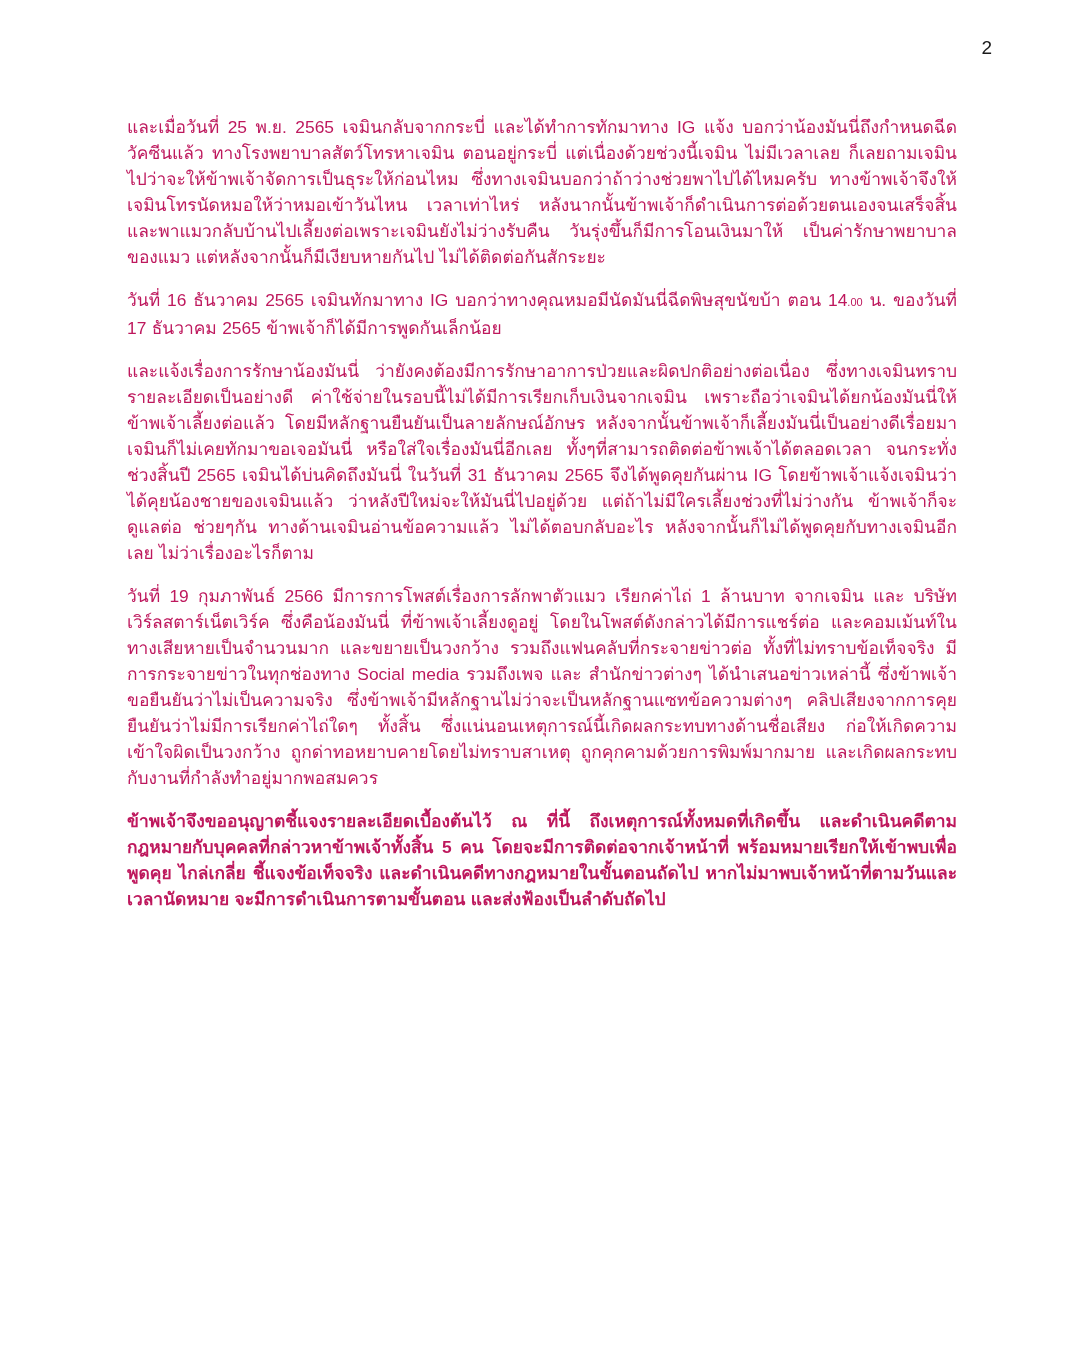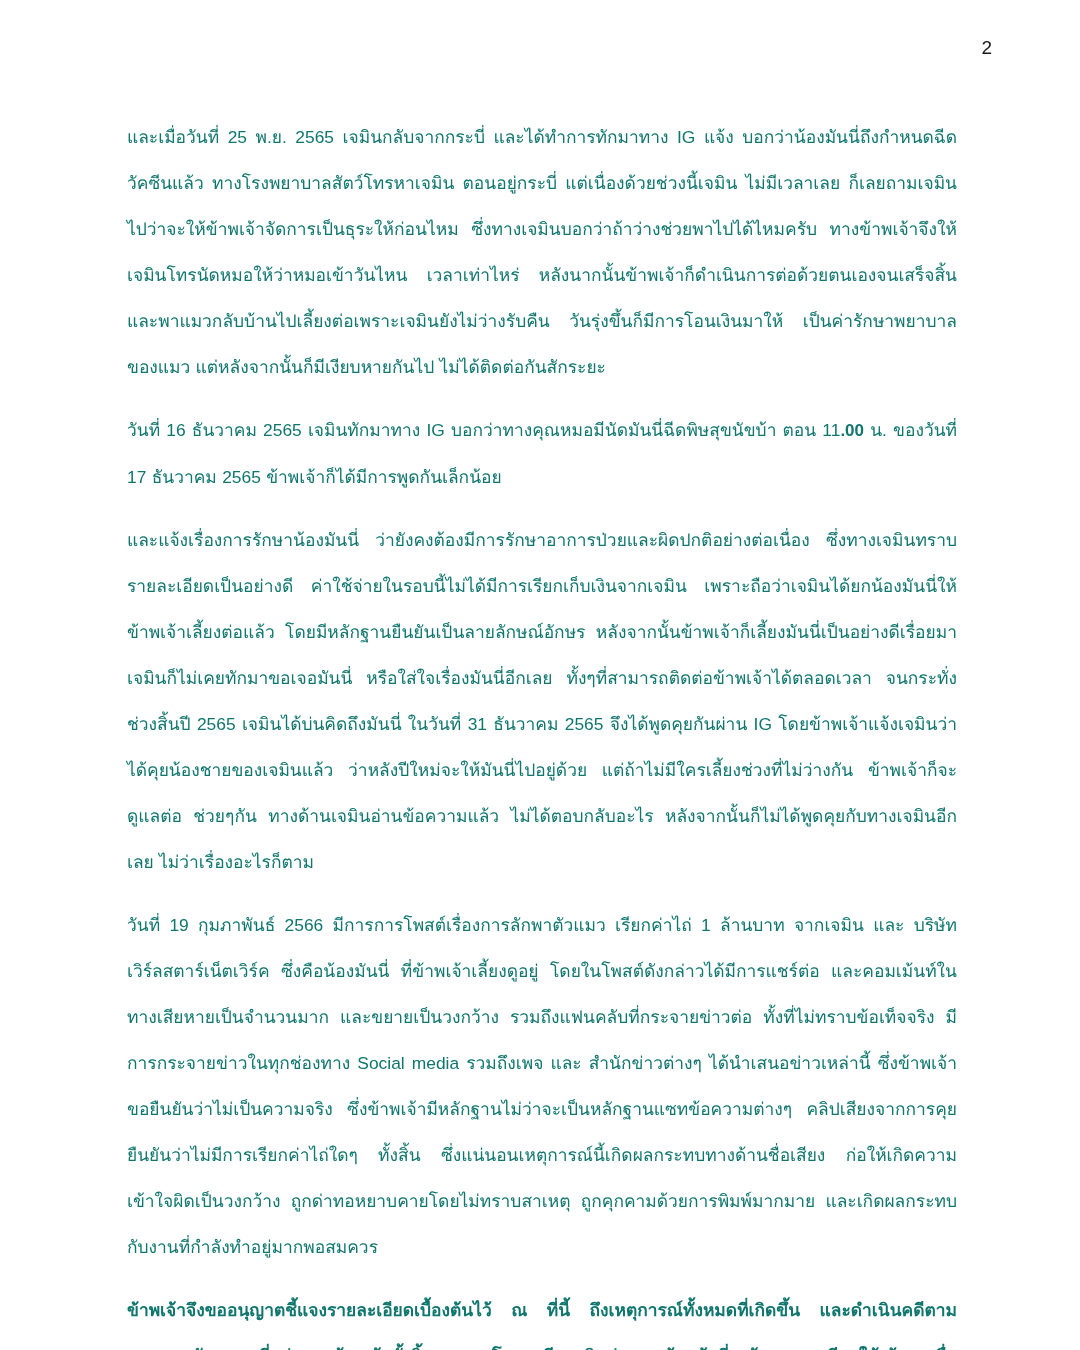--- a/index.html
+++ b/index.html
@@ -34,48 +34,47 @@
   }
   .body-block {
     position: absolute;
     left: 127px;
     top: 114px;
     width: 830px;
   }
   p.para {
     margin: 0 0 17px 0;
     font-size: 17.4px;
-    line-height: 46px;
+    line-height: 26px;
     text-align: justify;
     text-justify: inter-word;
-    color: #0f766e;
+    color: #be185d;
     word-spacing: 0.5px;
     font-family: "Liberation Sans", "DejaVu Sans", sans-serif;
   }
   p.para:last-child {
     margin-bottom: 0;
     font-weight: bold;
   }
   .small-frac {
-    font-size: 17px;
-    font-weight: bold;
+    font-size: 11px;
   }
 </style>
 </head>
 <body>
 
 <div class="page">
 
   <div class="page-number">2</div>
 
   <div class="body-block">
 
     <p class="para">และเมื่อวันที่ 25 พ.ย. 2565 เจมินกลับจากกระบี่ และได้ทำการทักมาทาง IG แจ้ง บอกว่าน้องมันนี่ถึงกำหนดฉีดวัคซีนแล้ว ทางโรงพยาบาลสัตว์โทรหาเจมิน ตอนอยู่กระบี่ แต่เนื่องด้วยช่วงนี้เจมิน ไม่มีเวลาเลย ก็เลยถามเจมินไปว่าจะให้ข้าพเจ้าจัดการเป็นธุระให้ก่อนไหม ซึ่งทางเจมินบอกว่าถ้าว่างช่วยพาไปได้ไหมครับ ทางข้าพเจ้าจึงให้เจมินโทรนัดหมอให้ว่าหมอเข้าวันไหน เวลาเท่าไหร่ หลังนากนั้นข้าพเจ้าก็ดำเนินการต่อด้วยตนเองจนเสร็จสิ้น และพาแมวกลับบ้านไปเลี้ยงต่อเพราะเจมินยังไม่ว่างรับคืน วันรุ่งขึ้นก็มีการโอนเงินมาให้ เป็นค่ารักษาพยาบาลของแมว แต่หลังจากนั้นก็มีเงียบหายกันไป ไม่ได้ติดต่อกันสักระยะ</p>
 
-    <p class="para"><span>วันที่ 16 ธันวาคม 2565 เจมินทักมาทาง IG บอกว่าทางคุณหมอมีนัดมันนี่ฉีดพิษสุขนัขบ้า ตอน 11</span><span class="small-frac">.00</span><span> น. ของวันที่ 17 ธันวาคม 2565  ข้าพเจ้าก็ได้มีการพูดกันเล็กน้อย</span></p>
+    <p class="para"><span>วันที่ 16 ธันวาคม 2565 เจมินทักมาทาง IG บอกว่าทางคุณหมอมีนัดมันนี่ฉีดพิษสุขนัขบ้า ตอน 14</span><span class="small-frac">.00</span><span> น. ของวันที่ 17 ธันวาคม 2565  ข้าพเจ้าก็ได้มีการพูดกันเล็กน้อย</span></p>
 
     <p class="para">และแจ้งเรื่องการรักษาน้องมันนี่ ว่ายังคงต้องมีการรักษาอาการป่วยและผิดปกติอย่างต่อเนื่อง ซึ่งทางเจมินทราบรายละเอียดเป็นอย่างดี ค่าใช้จ่ายในรอบนี้ไม่ได้มีการเรียกเก็บเงินจากเจมิน เพราะถือว่าเจมินได้ยกน้องมันนี่ให้ข้าพเจ้าเลี้ยงต่อแล้ว โดยมีหลักฐานยืนยันเป็นลายลักษณ์อักษร หลังจากนั้นข้าพเจ้าก็เลี้ยงมันนี่เป็นอย่างดีเรื่อยมา เจมินก็ไม่เคยทักมาขอเจอมันนี่ หรือใส่ใจเรื่องมันนี่อีกเลย ทั้งๆที่สามารถติดต่อข้าพเจ้าได้ตลอดเวลา จนกระทั่งช่วงสิ้นปี 2565 เจมินได้บ่นคิดถึงมันนี่ ในวันที่ 31 ธันวาคม 2565 จึงได้พูดคุยกันผ่าน IG โดยข้าพเจ้าแจ้งเจมินว่าได้คุยน้องชายของเจมินแล้ว ว่าหลังปีใหม่จะให้มันนี่ไปอยู่ด้วย แต่ถ้าไม่มีใครเลี้ยงช่วงที่ไม่ว่างกัน ข้าพเจ้าก็จะดูแลต่อ ช่วยๆกัน ทางด้านเจมินอ่านข้อความแล้ว ไม่ได้ตอบกลับอะไร หลังจากนั้นก็ไม่ได้พูดคุยกับทางเจมินอีกเลย ไม่ว่าเรื่องอะไรก็ตาม</p>
 
     <p class="para">วันที่ 19 กุมภาพันธ์ 2566 มีการการโพสต์เรื่องการลักพาตัวแมว เรียกค่าไถ่ 1 ล้านบาท จากเจมิน และ บริษัทเวิร์ลสตาร์เน็ตเวิร์ค ซึ่งคือน้องมันนี่ ที่ข้าพเจ้าเลี้ยงดูอยู่ โดยในโพสต์ดังกล่าวได้มีการแชร์ต่อ และคอมเม้นท์ในทางเสียหายเป็นจำนวนมาก และขยายเป็นวงกว้าง รวมถึงแฟนคลับที่กระจายข่าวต่อ ทั้งที่ไม่ทราบข้อเท็จจริง มีการกระจายข่าวในทุกช่องทาง Social media รวมถึงเพจ และ สำนักข่าวต่างๆ ได้นำเสนอข่าวเหล่านี้ ซึ่งข้าพเจ้าขอยืนยันว่าไม่เป็นความจริง ซึ่งข้าพเจ้ามีหลักฐานไม่ว่าจะเป็นหลักฐานแซทข้อความต่างๆ คลิปเสียงจากการคุย ยืนยันว่าไม่มีการเรียกค่าไถ่ใดๆ ทั้งสิ้น ซึ่งแน่นอนเหตุการณ์นี้เกิดผลกระทบทางด้านชื่อเสียง ก่อให้เกิดความเข้าใจผิดเป็นวงกว้าง ถูกด่าทอหยาบคายโดยไม่ทราบสาเหตุ ถูกคุกคามด้วยการพิมพ์มากมาย และเกิดผลกระทบกับงานที่กำลังทำอยู่มากพอสมควร</p>
 
     <p class="para">ข้าพเจ้าจึงขออนุญาตชี้แจงรายละเอียดเบื้องต้นไว้ ณ ที่นี้ ถึงเหตุการณ์ทั้งหมดที่เกิดขึ้น และดำเนินคดีตามกฎหมายกับบุคคลที่กล่าวหาข้าพเจ้าทั้งสิ้น 5 คน โดยจะมีการติดต่อจากเจ้าหน้าที่ พร้อมหมายเรียกให้เข้าพบเพื่อพูดคุย ไกล่เกลี่ย ชี้แจงข้อเท็จจริง และดำเนินคดีทางกฎหมายในขั้นตอนถัดไป หากไม่มาพบเจ้าหน้าที่ตามวันและเวลานัดหมาย จะมีการดำเนินการตามขั้นตอน และส่งฟ้องเป็นลำดับถัดไป</p>
 
   </div>
 </div>
 

